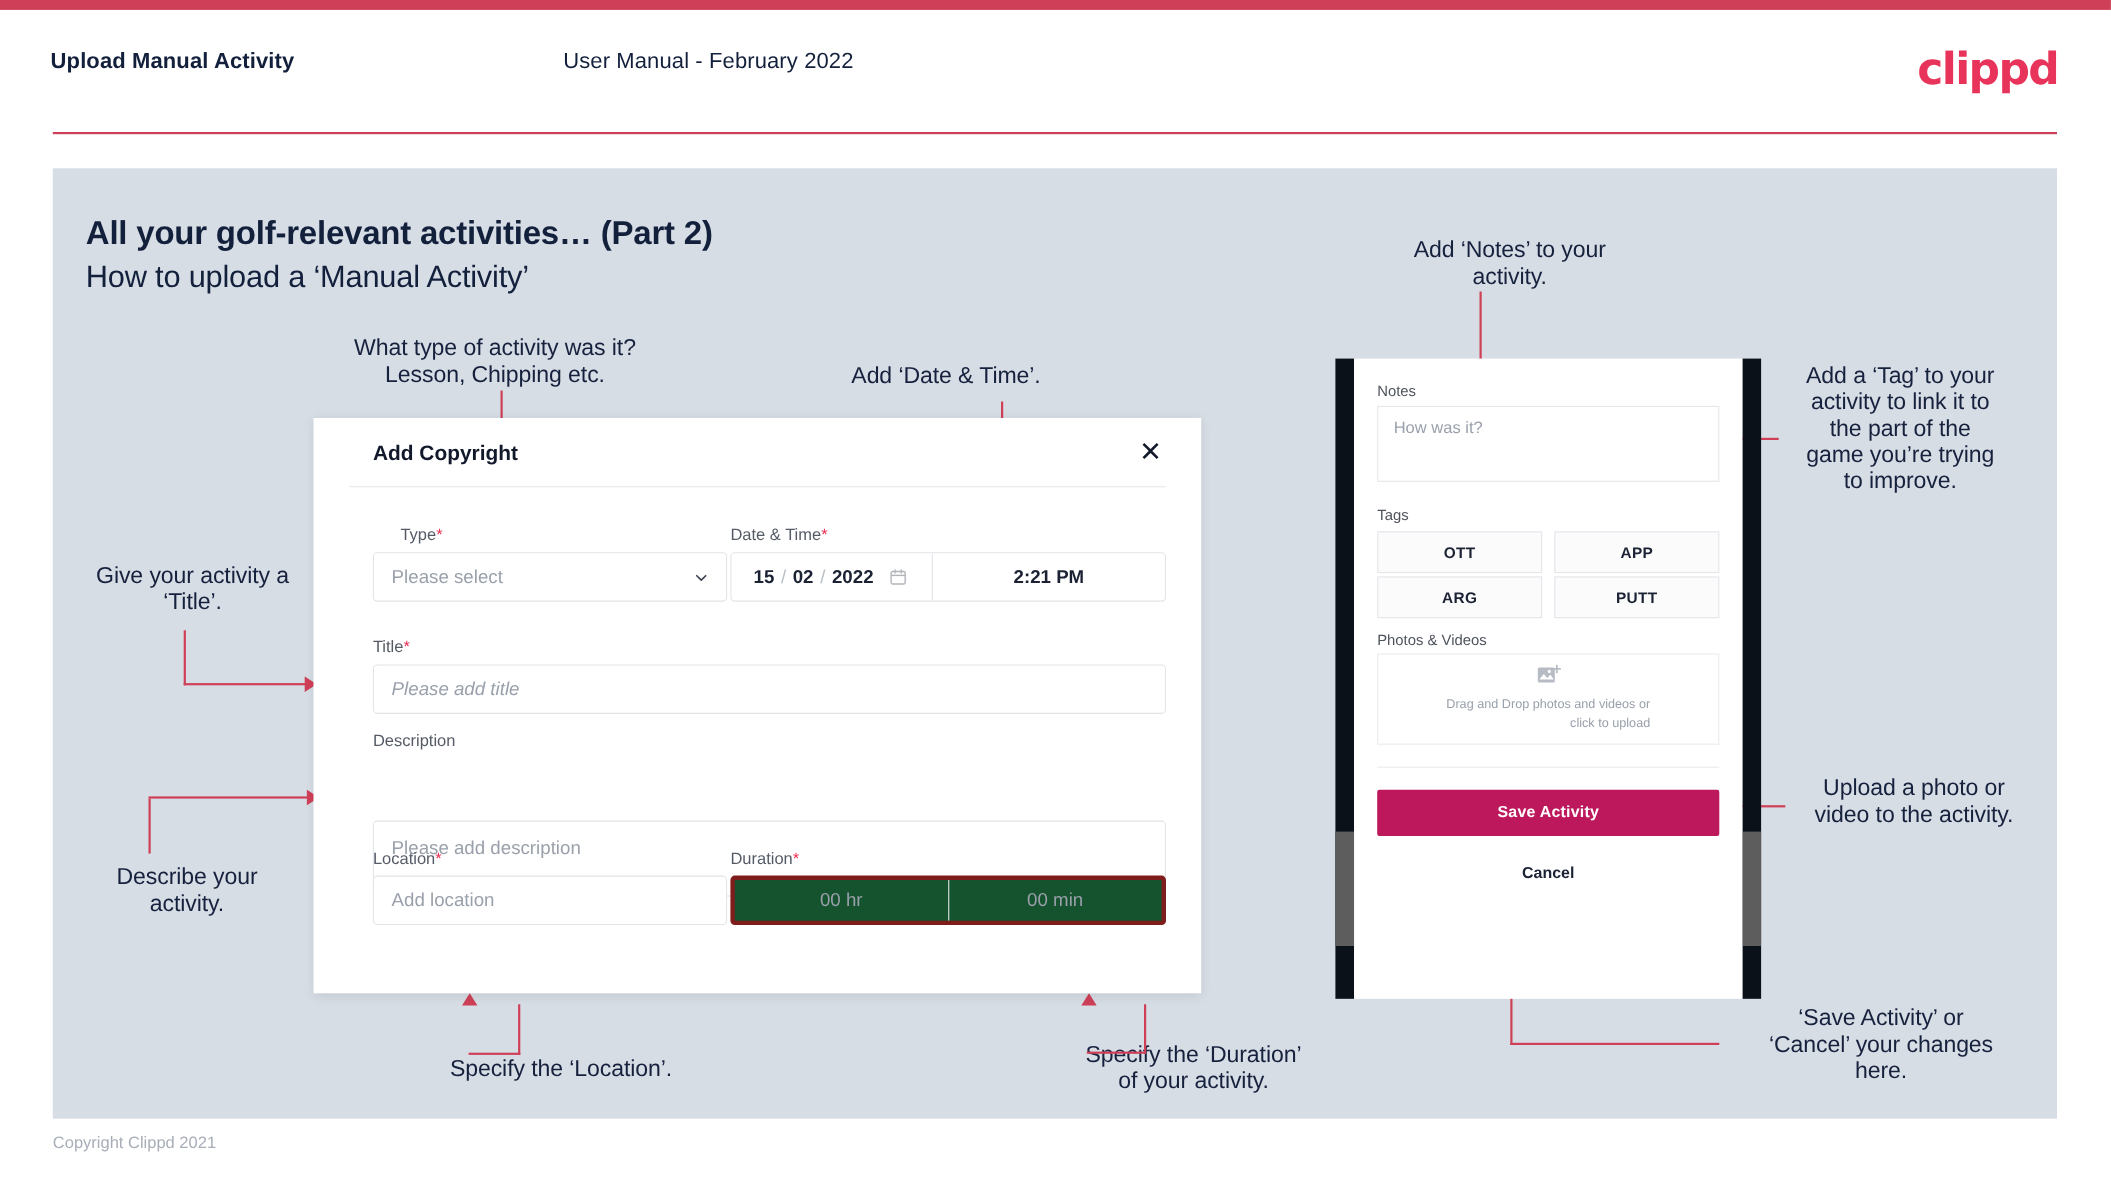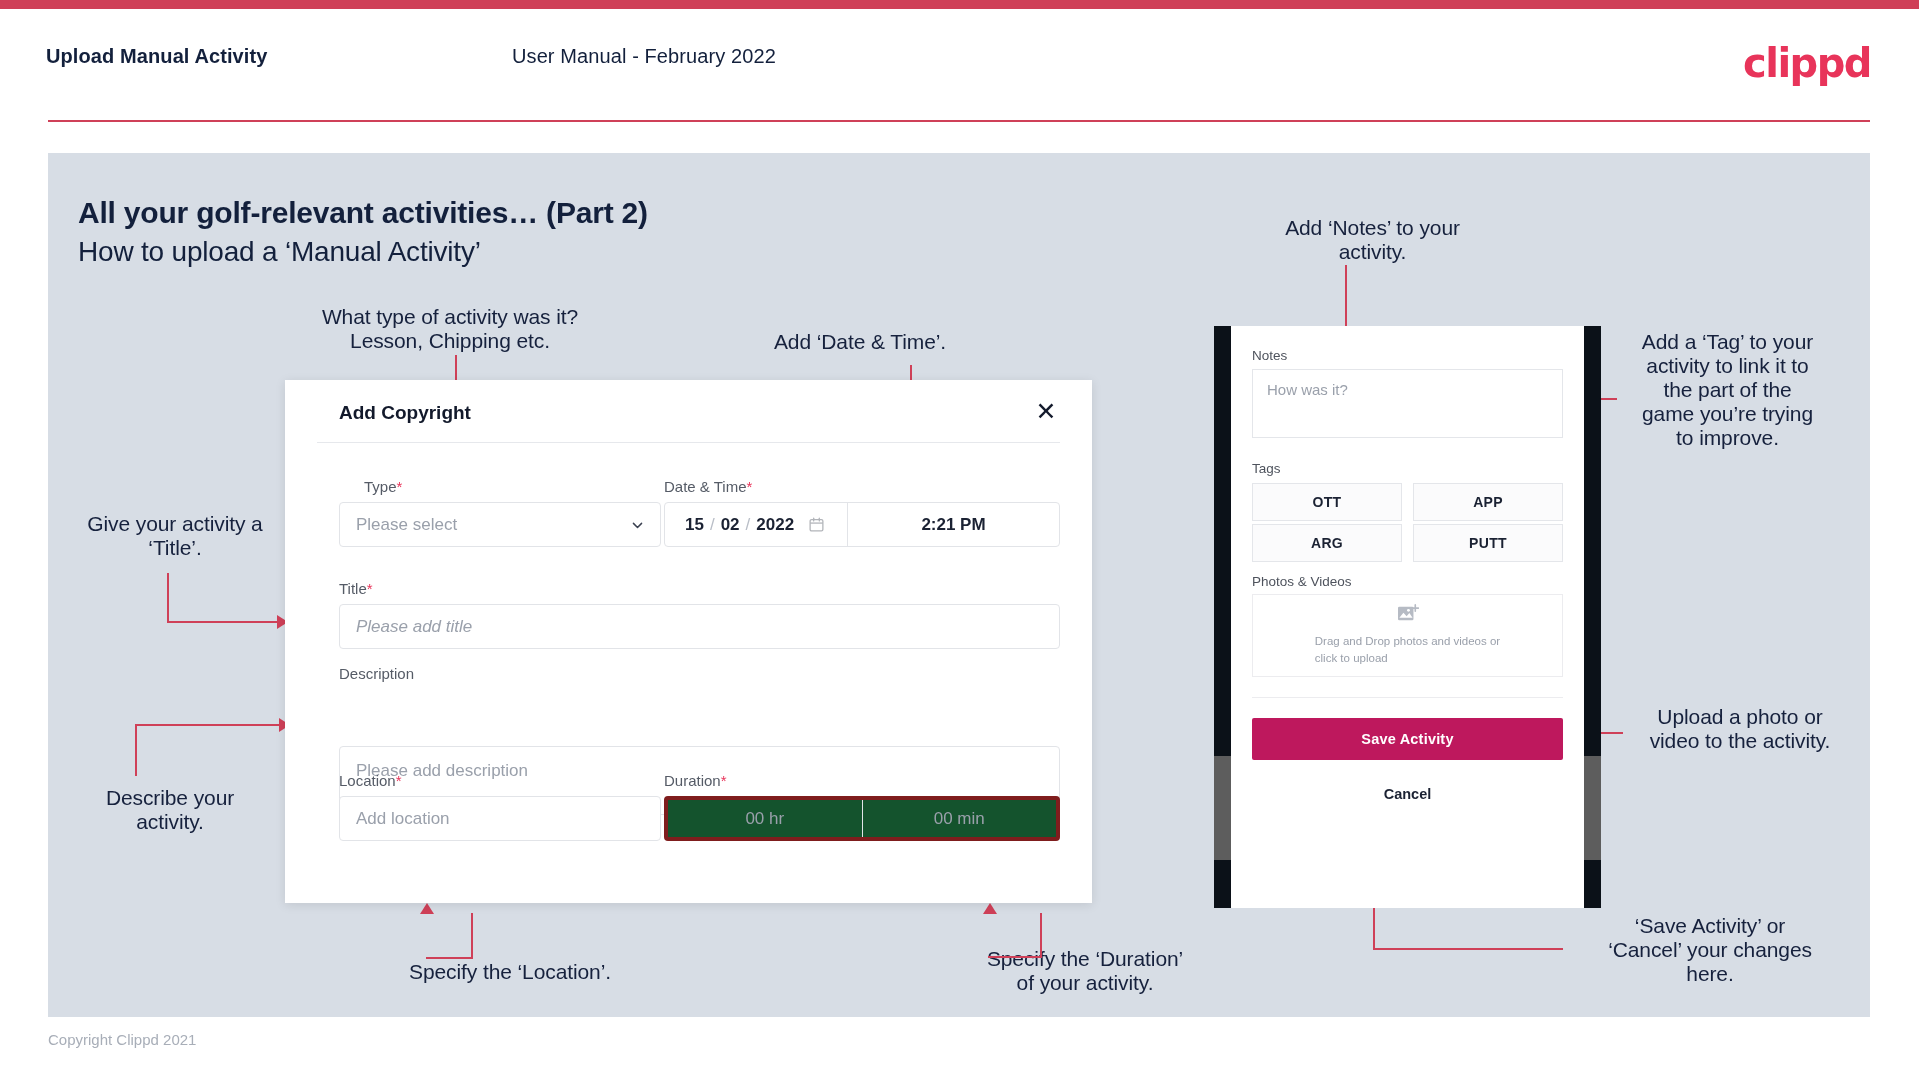--- a/index.html
+++ b/index.html
@@ -173,21 +173,21 @@
     position: absolute; border: 1px solid #e4e6ea; background: #fbfbfc;
     display: flex; align-items: center; justify-content: center;
     font-size: 14px; font-weight: 700; color: #1b2233; letter-spacing: .3px;
   }
   .drop-zone {
     position: absolute; border: 1px solid #ececef; background: #fff;
     display: flex; flex-direction: column; align-items: center; justify-content: center;
     gap: 9px;
   }
   .drop-zone .dz-text {
-    font-size: 11.5px; color: #9aa0ab; text-align: left; line-height: 1.45;
+    font-size: 11.5px; color: #9aa0ab; text-align: right; line-height: 1.45;
   }
   .ph-divider {
     position: absolute; background: #ececef; height: 1px;
   }
   .save-btn {
     position: absolute; background: #be185d; color: #fff;
     display: flex; align-items: center; justify-content: center;
     font-size: 14.5px; font-weight: 700; letter-spacing: .2px;
     border: none; border-radius: 2px; cursor: pointer;
     font-family: "Liberation Sans", sans-serif;

